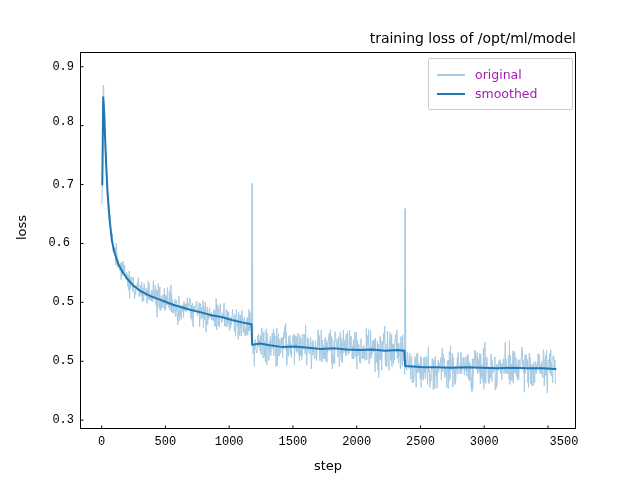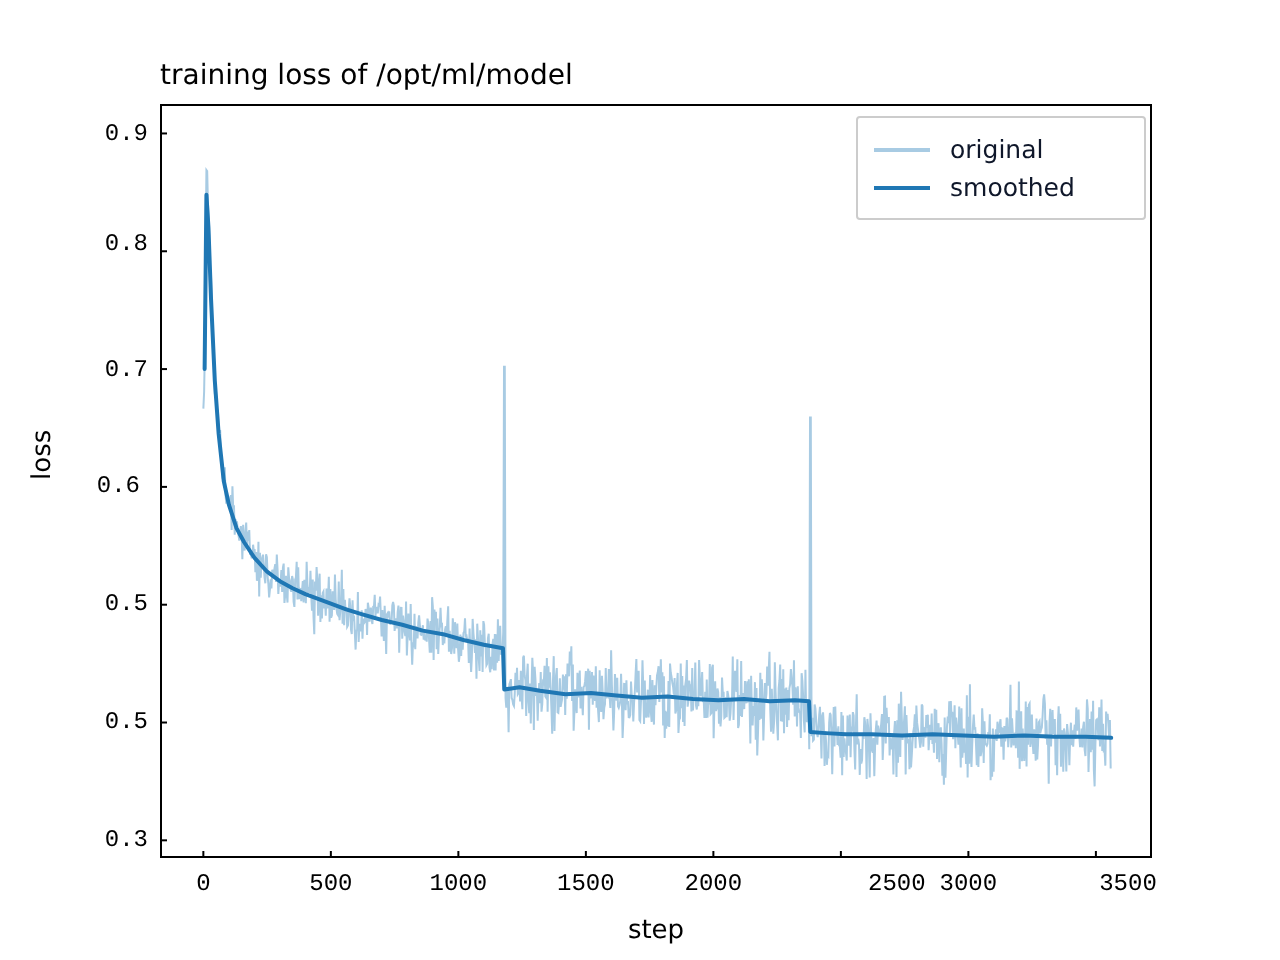--- a/index.html
+++ b/index.html
@@ -19,21 +19,21 @@
     position: relative;
     width: 640px;
     height: 480px;
     background: #ffffff;
   }
   #chart-title {
     position: absolute;
     left: 80px;
     top: 30px;
     width: 496px;
-    text-align: left;
+    text-align: right;
     font-size: 14px;
     color: #000000;
     line-height: 16px;
     white-space: nowrap;
   }
   #plot-area {
     position: absolute;
     left: 80px;
     top: 52px;
     width: 496px;
@@ -97,21 +97,21 @@
   .legend-swatch {
     width: 28px;
     height: 0;
     border-top-width: 2px;
     border-top-style: solid;
     margin-right: 10px;
     flex: 0 0 auto;
   }
   .legend-label {
     font-size: 12.5px;
-    color: #0f172a;
+    color: #a21caf;
     white-space: nowrap;
   }
 </style>
 </head>
 <body>
 
 <div id="figure">
 
   <div id="chart-title">training loss of /opt/ml/model</div>
 
@@ -126,21 +126,21 @@
       <div class="tick-label ytick-label" style="left: 34px; width: 40px; top: 184.539px;">0.7</div>
       <div class="tick-label ytick-label" style="left: 34px; width: 40px; top: 122px;">0.8</div>
       <div class="tick-label ytick-label" style="left: 34px; width: 40px; top: 66.7266px;">0.9</div>
     </div>
   <div id="xtick-labels">
       <div class="tick-label xtick-label" style="left: 101.676px; top: 435px;">0</div>
       <div class="tick-label xtick-label" style="left: 165.429px; top: 435px;">500</div>
       <div class="tick-label xtick-label" style="left: 229.183px; top: 435px;">1000</div>
       <div class="tick-label xtick-label" style="left: 292.936px; top: 435px;">1500</div>
       <div class="tick-label xtick-label" style="left: 356.689px; top: 435px;">2000</div>
-      <div class="tick-label xtick-label" style="left: 420.442px; top: 435px; margin-left: 28px;">2500</div>
+      <div class="tick-label xtick-label" style="left: 420.442px; top: 435px;">2500</div>
       <div class="tick-label xtick-label" style="left: 484.195px; top: 435px;">3000</div>
       <div class="tick-label xtick-label" style="left: 564px; top: 435px;">3500</div>
     </div>
 
   <div id="plot-area">
     <svg id="plot-svg" width="496" height="377" viewBox="0 0 496 377">
       <rect x="0.5" y="0.5" width="495" height="376" fill="#ffffff" stroke="#000000" stroke-width="1"></rect>
       <g id="tick-marks">
           <line x1="21.676092544987146" x2="21.676092544987146" y1="377" y2="373.5" stroke="#000" stroke-width="1"></line>
           <line x1="85.4293059125964" x2="85.4293059125964" y1="377" y2="373.5" stroke="#000" stroke-width="1"></line>

